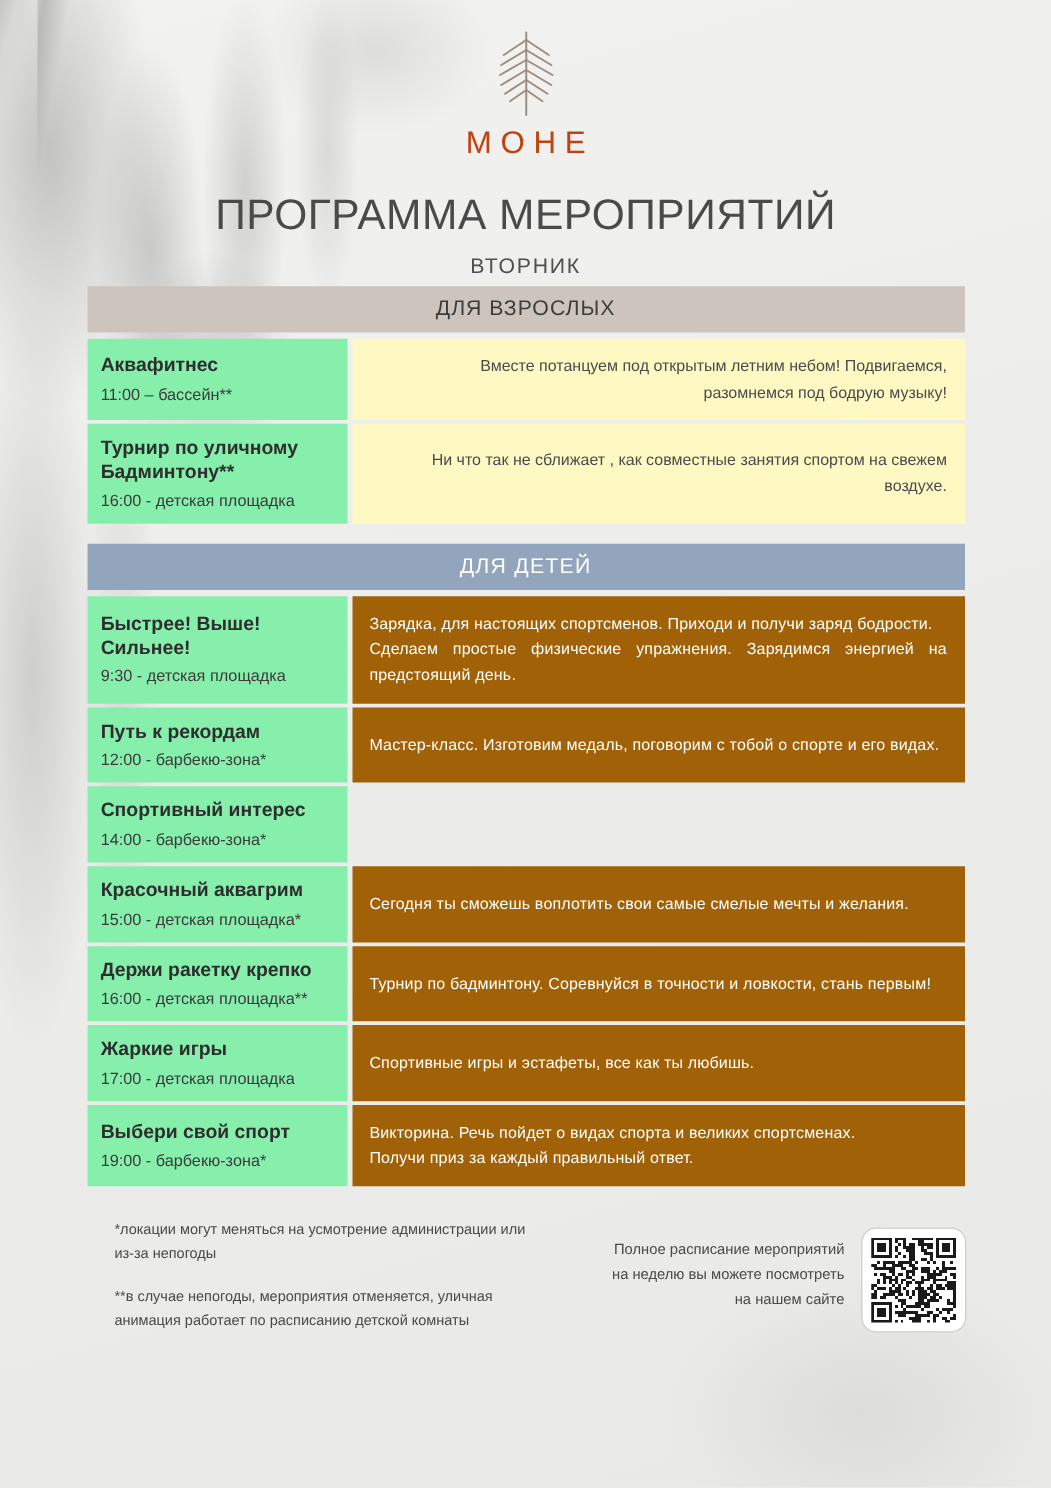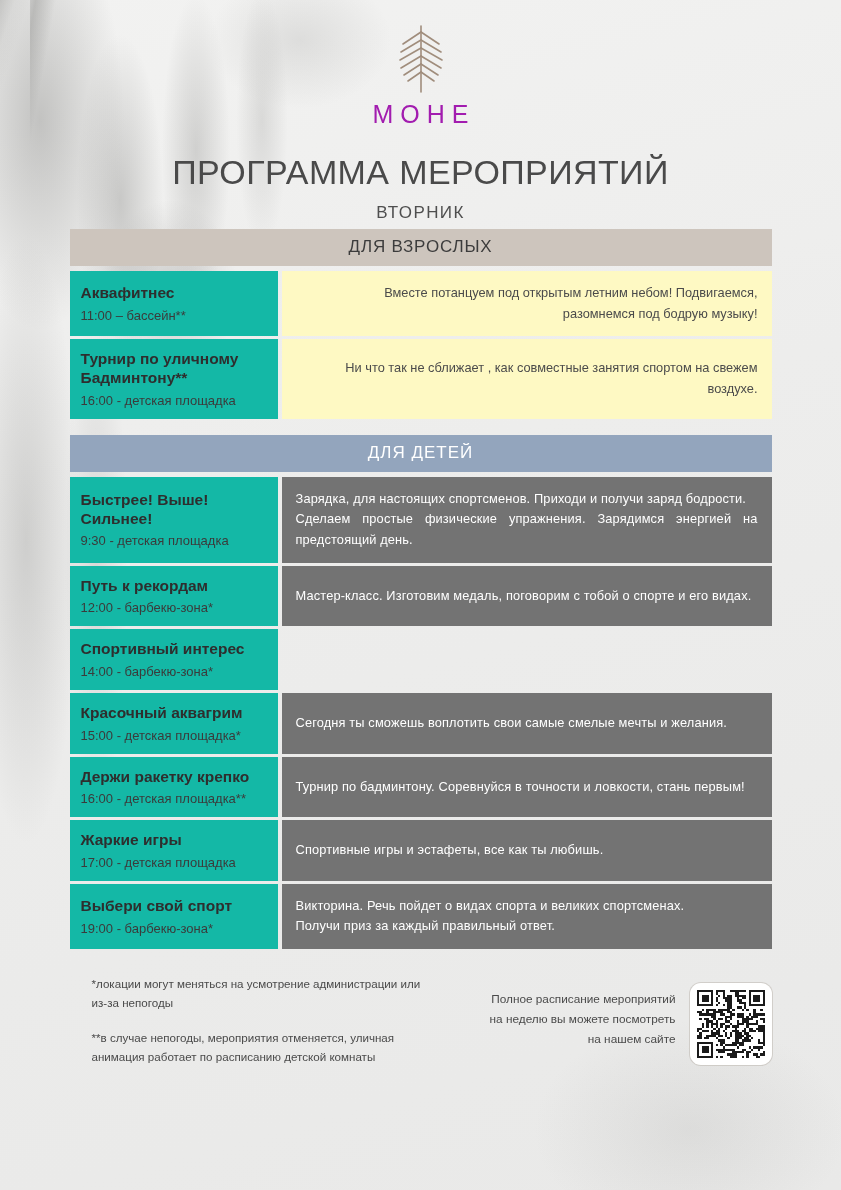--- a/index.html
+++ b/index.html
@@ -41,21 +41,21 @@
 
   #page { position: relative; z-index: 1; width: 841px; height: 1190px; }
 
   
   .brand { padding-top: 22px; text-align: center; }
   .brand-mark { display: block; margin: 0 auto; }
   .brand-name {
     margin-top: 6px;
     font-size: 25px;
     letter-spacing: 7px;
-    color: #a21caf;
+    color: #c2410c;
     font-weight: 400;
     text-indent: 7px;
   }
 
   
   .doc-title {
     margin-top: 24px;
     text-align: center;
     font-size: 34px;
     letter-spacing: 0.4px;
@@ -91,37 +91,37 @@
   .row {
     display: flex;
     align-items: stretch;
     margin-top: 3px;
   }
   .row:first-child { margin-top: 5px; }
 
   .cell-left {
     width: 208px;
     flex: 0 0 208px;
-    background: #14b8a6;
+    background: #86efac;
     padding: 11px 10px 11px 11px;
     display: flex;
     flex-direction: column;
     justify-content: center;
   }
 
   .cell-right {
     flex: 1 1 auto;
     margin-left: 4px;
     padding: 12px 14px 12px 14px;
     display: flex;
     flex-direction: column;
     justify-content: center;
   }
   .adults .cell-right { background: #fef9c3; color: #4b4b4b; align-items: flex-end; }
-  .kids   .cell-right { background: #737373; color: #ffffff; }
+  .kids   .cell-right { background: #a16207; color: #ffffff; }
 
   .ev-name {
     font-weight: 700;
     font-size: 15.5px;
     line-height: 1.2;
     color: #2e2e2e;
   }
   .ev-time {
     margin-top: 5px;
     font-size: 13px;

